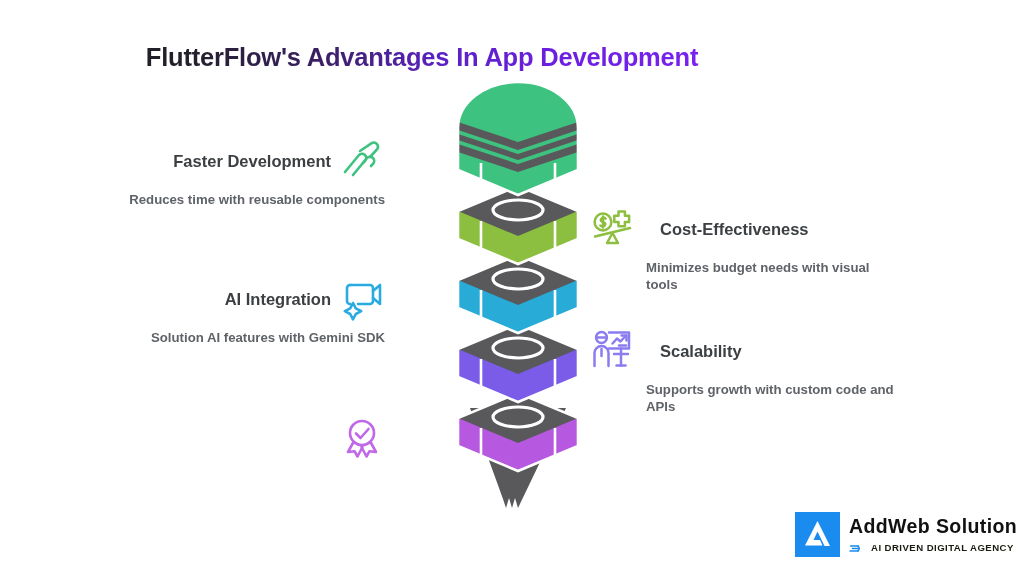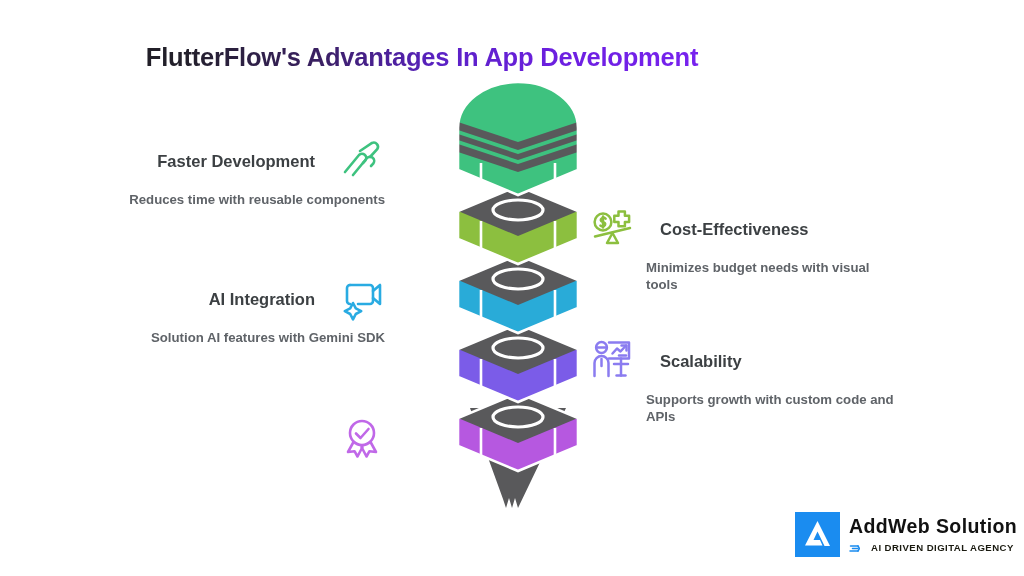--- a/index.html
+++ b/index.html
@@ -37,21 +37,21 @@
   }
 
   
   .feature {
     position: absolute;
     width: 290px;
   }
   .feature-head {
     display: flex;
     align-items: center;
-    gap: 24px;
+    gap: 8px;
   }
   .feature-title {
     font-size: 16.5px;
     font-weight: bold;
     color: #3c4043;
     line-height: 1.15;
     white-space: nowrap;
   }
   .feature-desc {
     font-size: 13.2px;
@@ -79,24 +79,24 @@
     text-align: left;
   }
   .feature.right .feature-head {
     justify-content: flex-start;
   }
 
   #feature-faster   { left: 95px;  top: 138px; }
   #feature-ai       { left: 95px;  top: 276px; }
   #feature-proven   { left: 95px;  top: 414px; }
   #feature-cost     { left: 590px; top: 206px; }
-  #feature-scale    { left: 590px; top: 338px; }
+  #feature-scale    { left: 590px; top: 328px; }
 
   .feature.right .feature-desc { padding-left: 56px; width: 258px; }
-  .feature.right .feature-title { margin-left: 0; }
+  .feature.right .feature-title { margin-left: 16px; }
 
   
   #bolt-graphic {
     position: absolute;
     left: 438px;
     top: 78px;
     width: 160px;
     height: 450px;
   }
 

